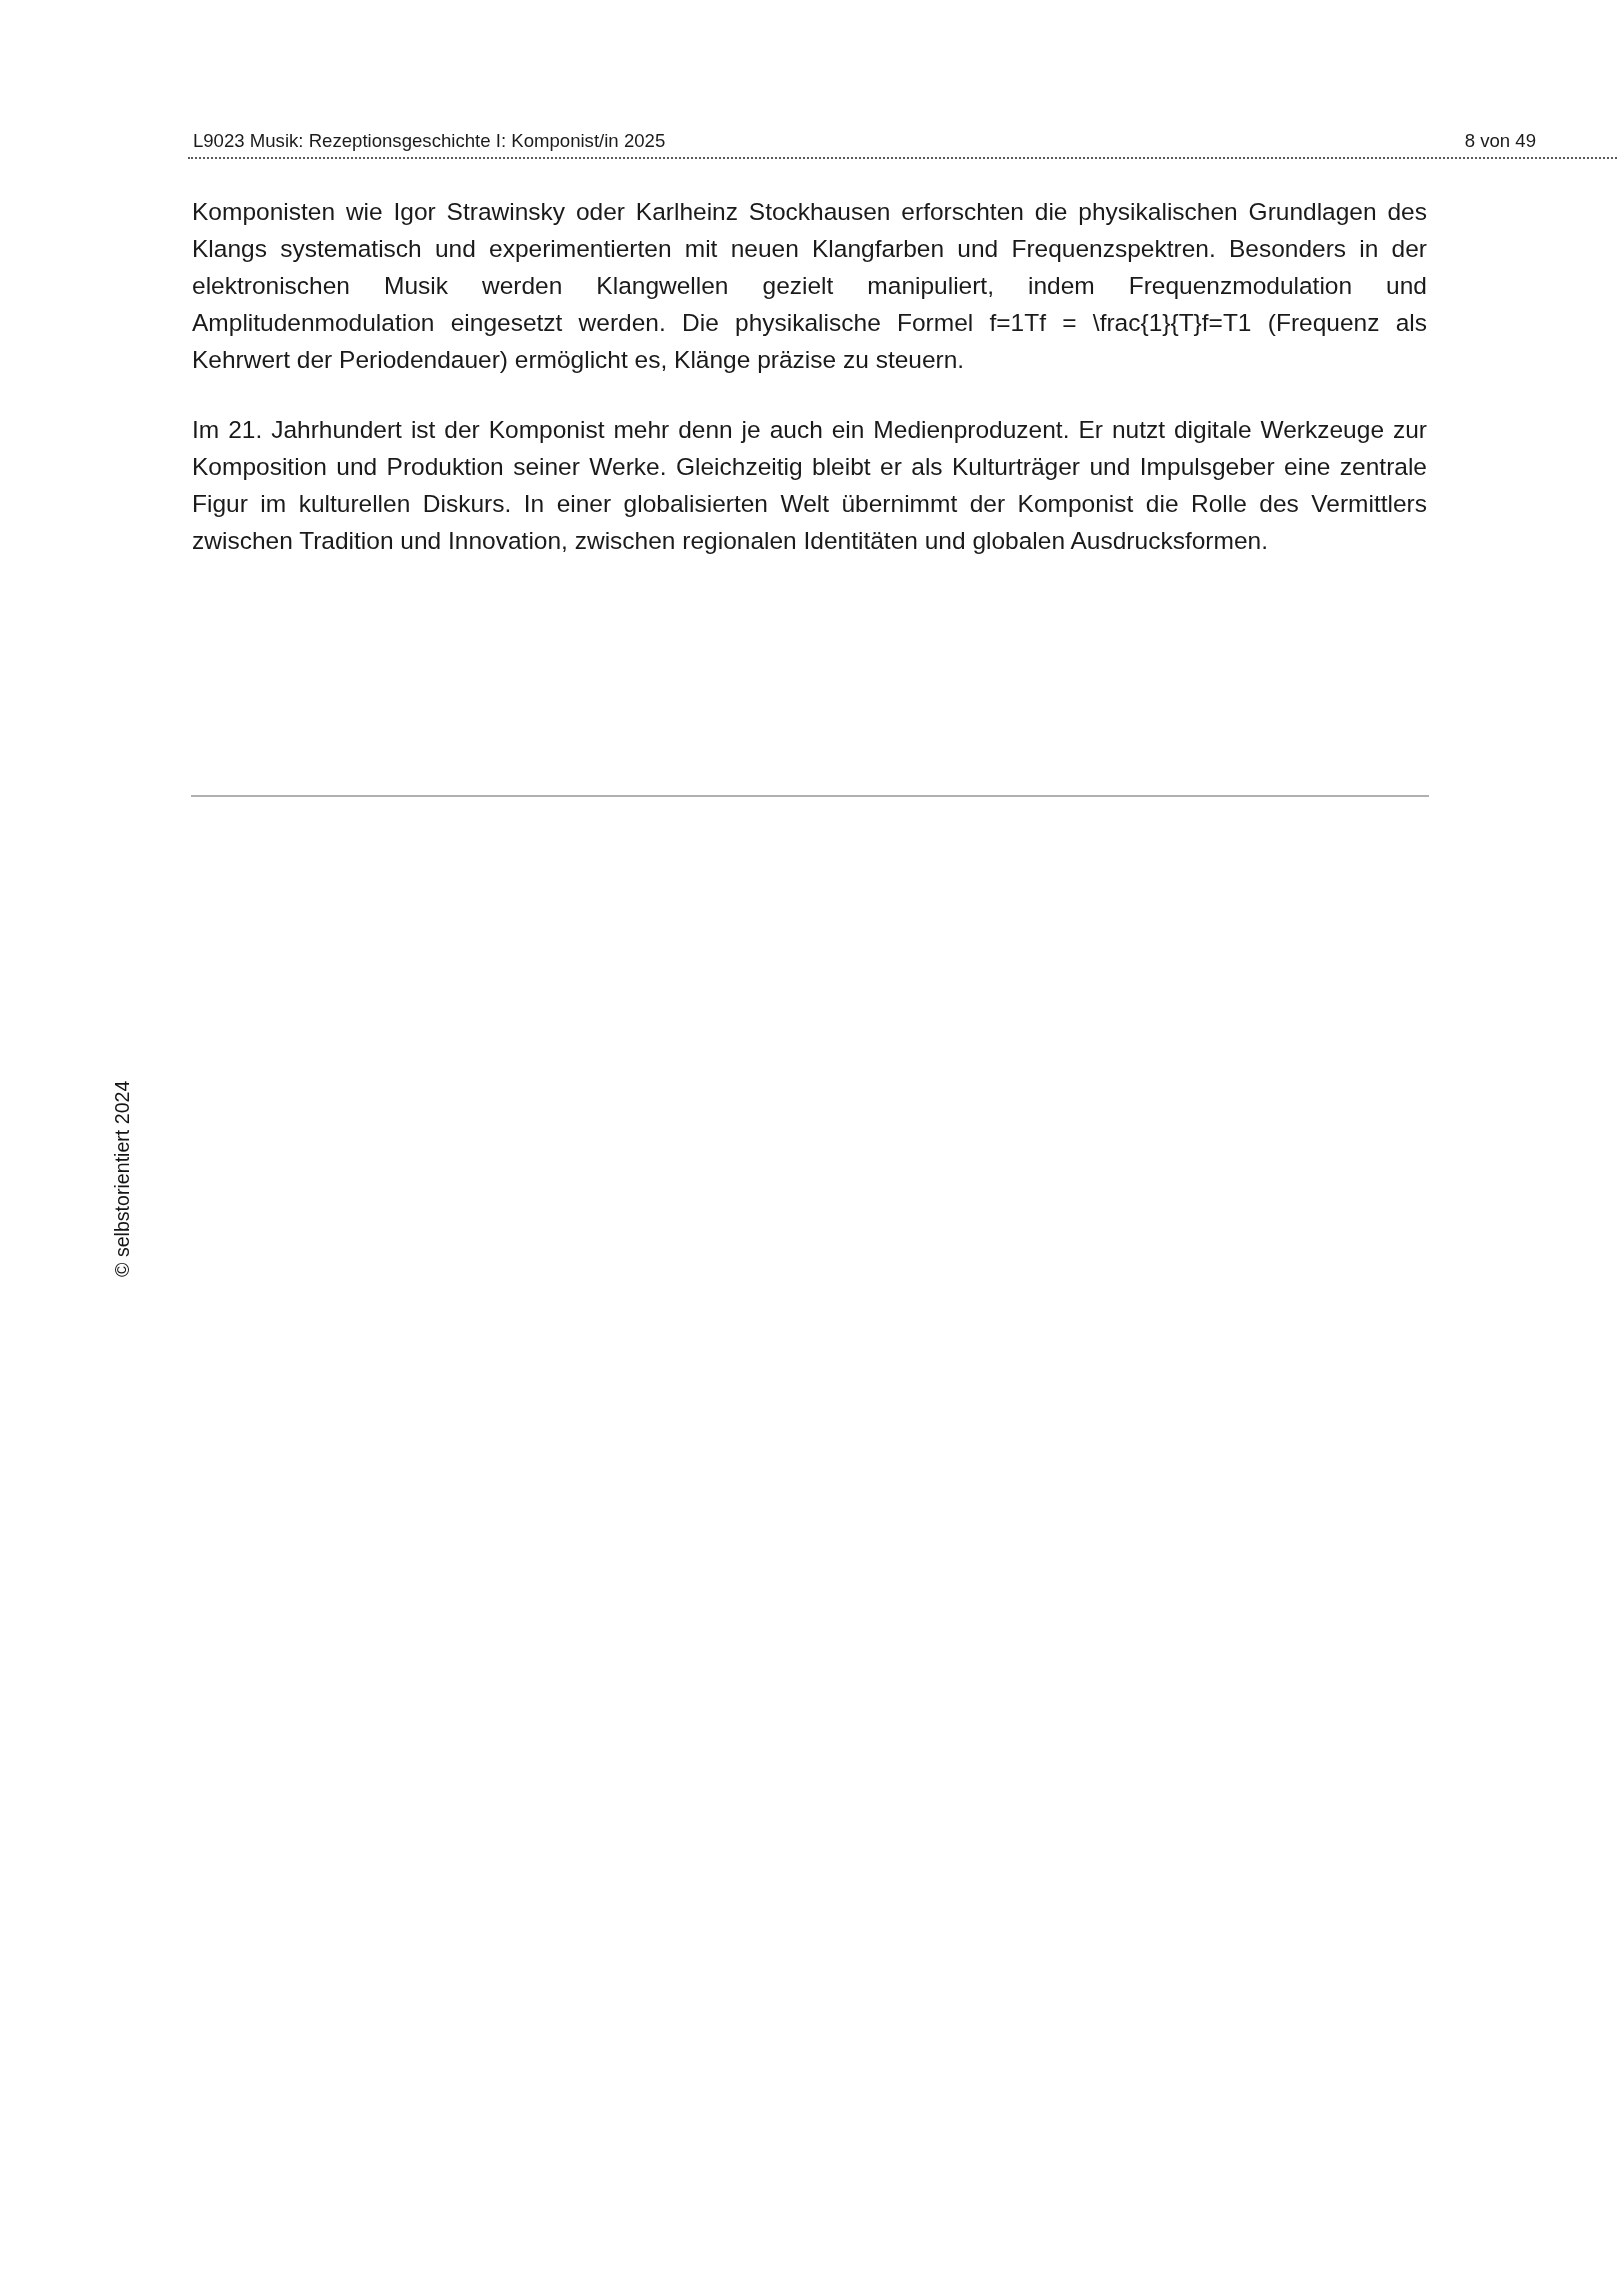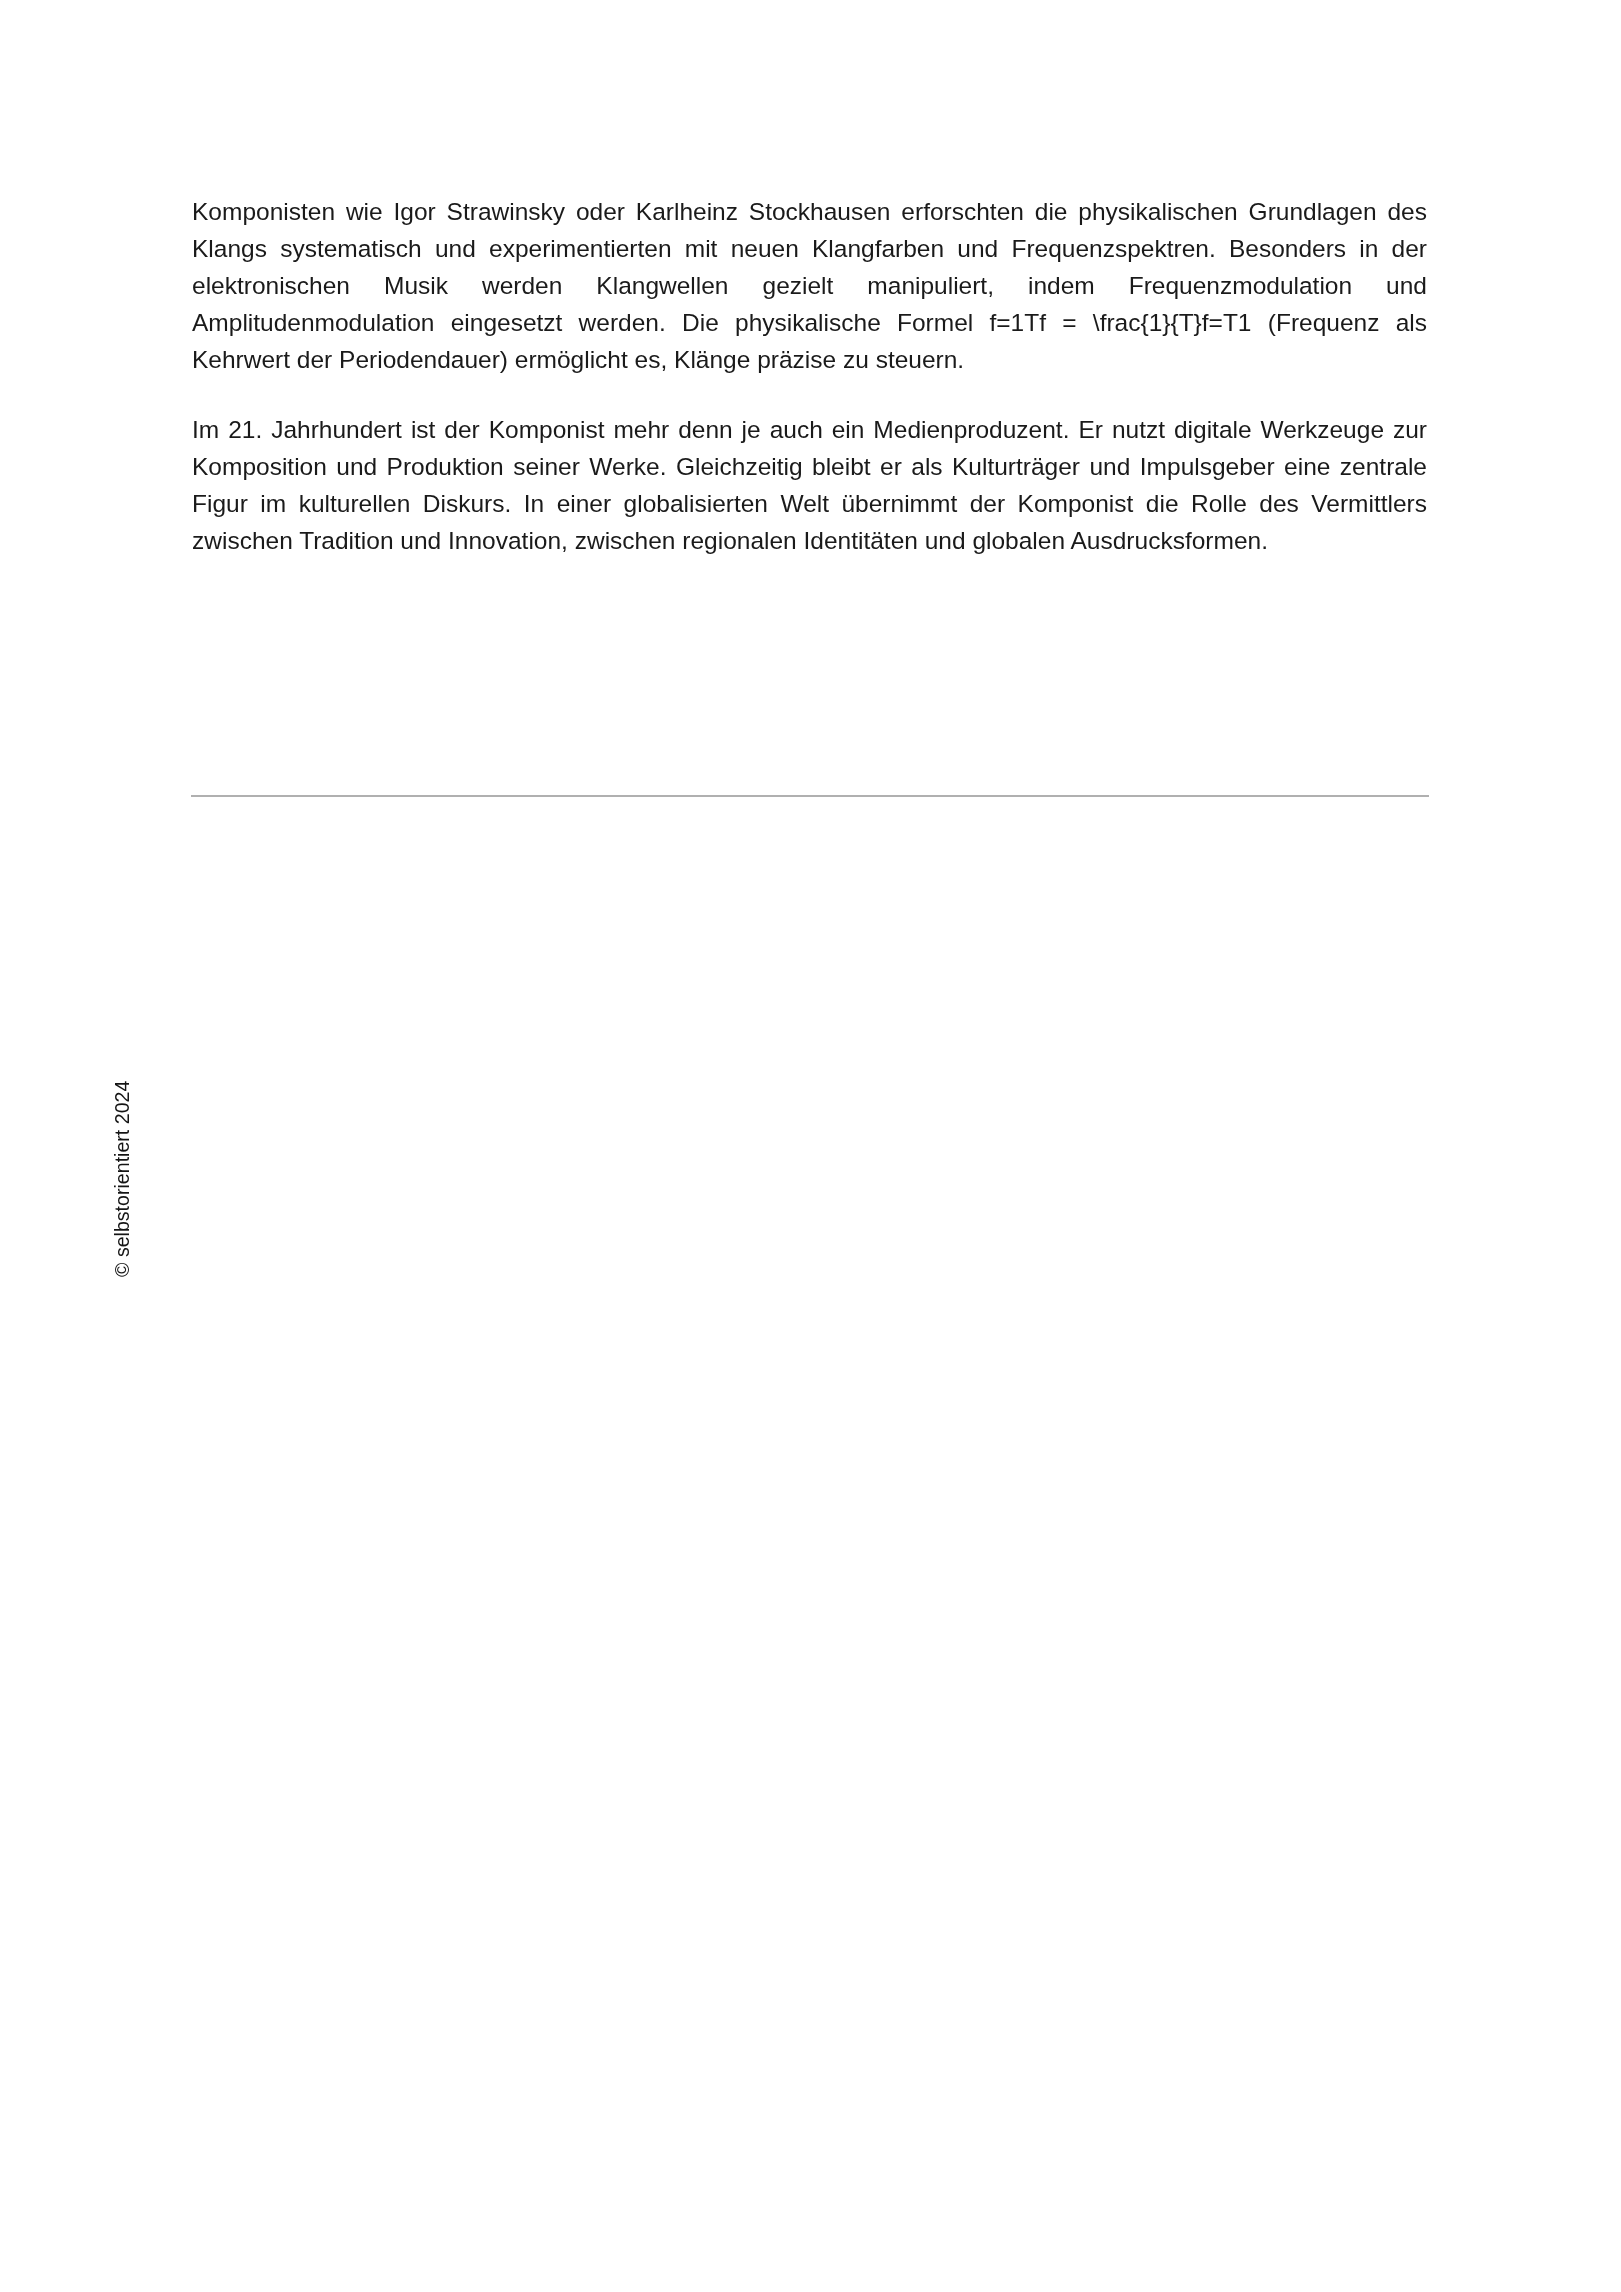--- a/index.html
+++ b/index.html
@@ -67,20 +67,24 @@
     line-height: 22.5px;
     white-space: nowrap;
     color: #141414;
   }
 </style>
 </head>
 <body>
 
 <div class="page">
 
+  <div class="header">
+    <span class="header-title">L9023 Musik: Rezeptionsgeschichte I: Komponist/in 2025</span>
+    <span class="header-page">8 von 49</span>
+  </div>
 
   <div class="content">
     <p>Komponisten wie Igor Strawinsky oder Karlheinz Stockhausen erforschten die physikalischen Grundlagen des Klangs systematisch und experimentierten mit neuen Klangfarben und Frequenzspektren. Besonders in der elektronischen Musik werden Klangwellen gezielt manipuliert, indem Frequenzmodulation und Amplitudenmodulation eingesetzt werden. Die physikalische Formel f=1Tf = \frac{1}{T}f=T1 (Frequenz als Kehrwert der Periodendauer) ermöglicht es, Klänge präzise zu steuern.</p>
     <p>Im 21. Jahrhundert ist der Komponist mehr denn je auch ein Medienproduzent. Er nutzt digitale Werkzeuge zur Komposition und Produktion seiner Werke. Gleichzeitig bleibt er als Kulturträger und Impulsgeber eine zentrale Figur im kulturellen Diskurs. In einer globalisierten Welt übernimmt der Komponist die Rolle des Vermittlers zwischen Tradition und Innovation, zwischen regionalen Identitäten und globalen Ausdrucksformen.</p>
   </div>
 
   <div class="divider"></div>
 
   <div class="copyright">© selbstorientiert 2024</div>
 

